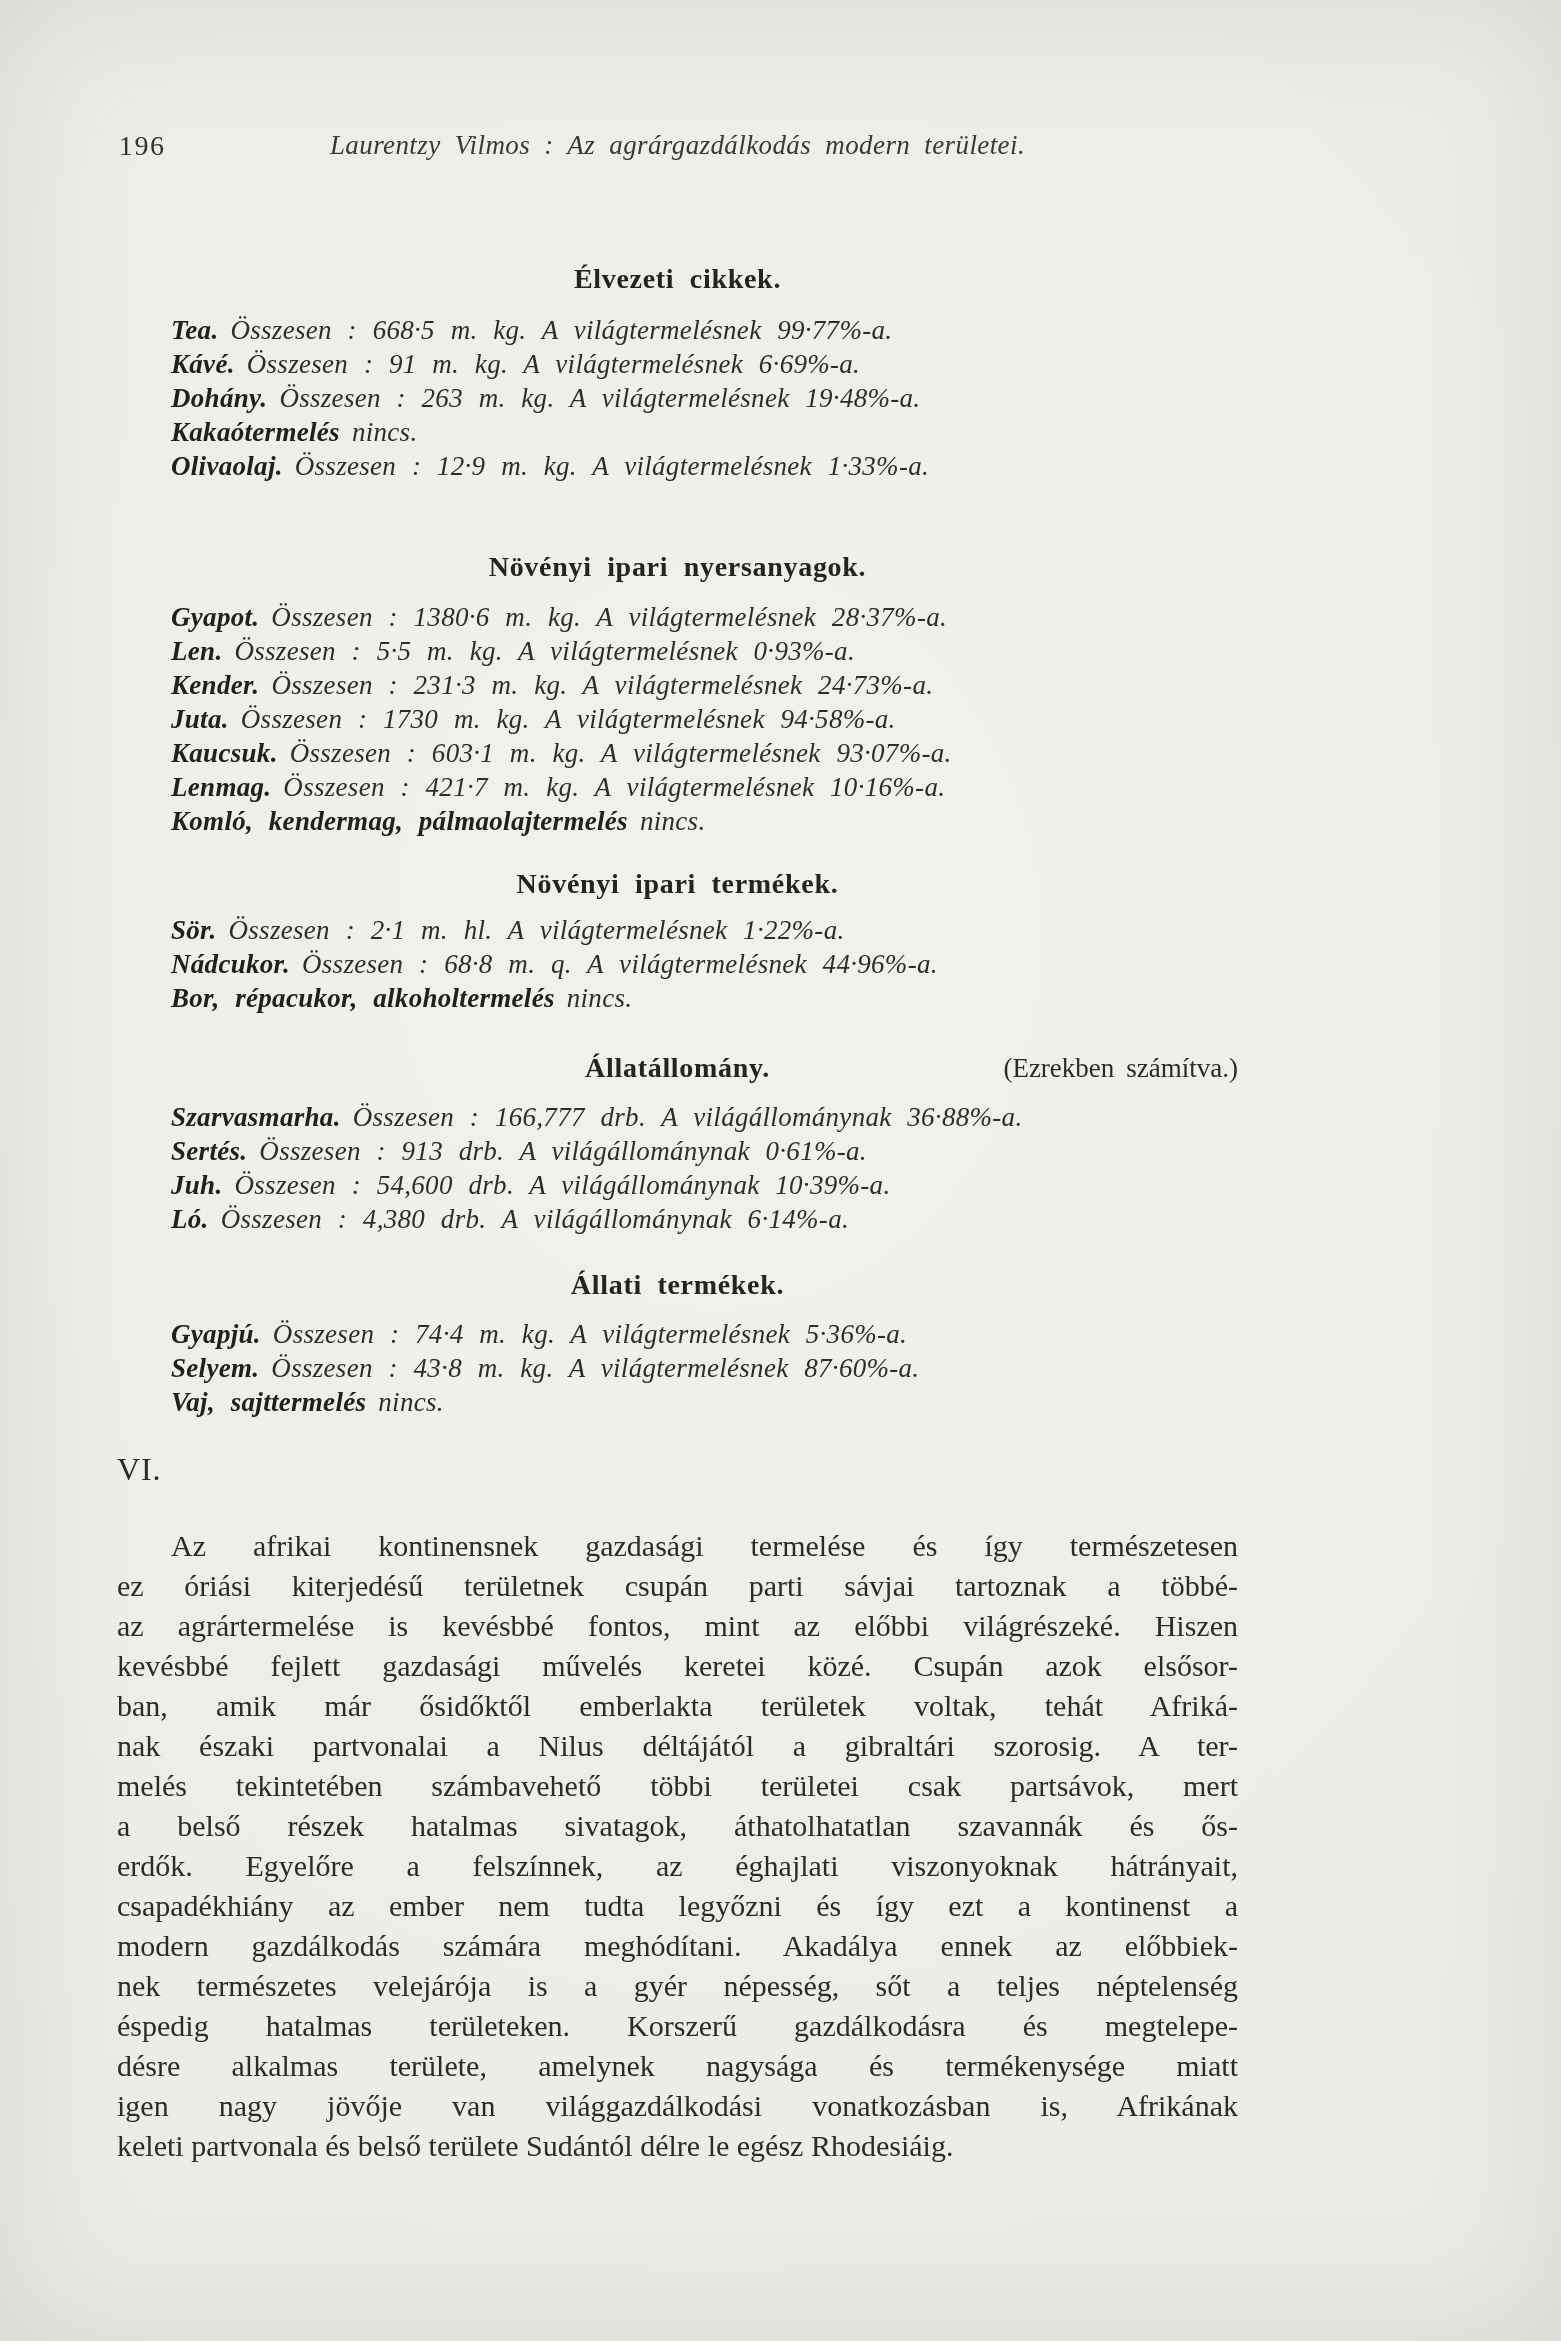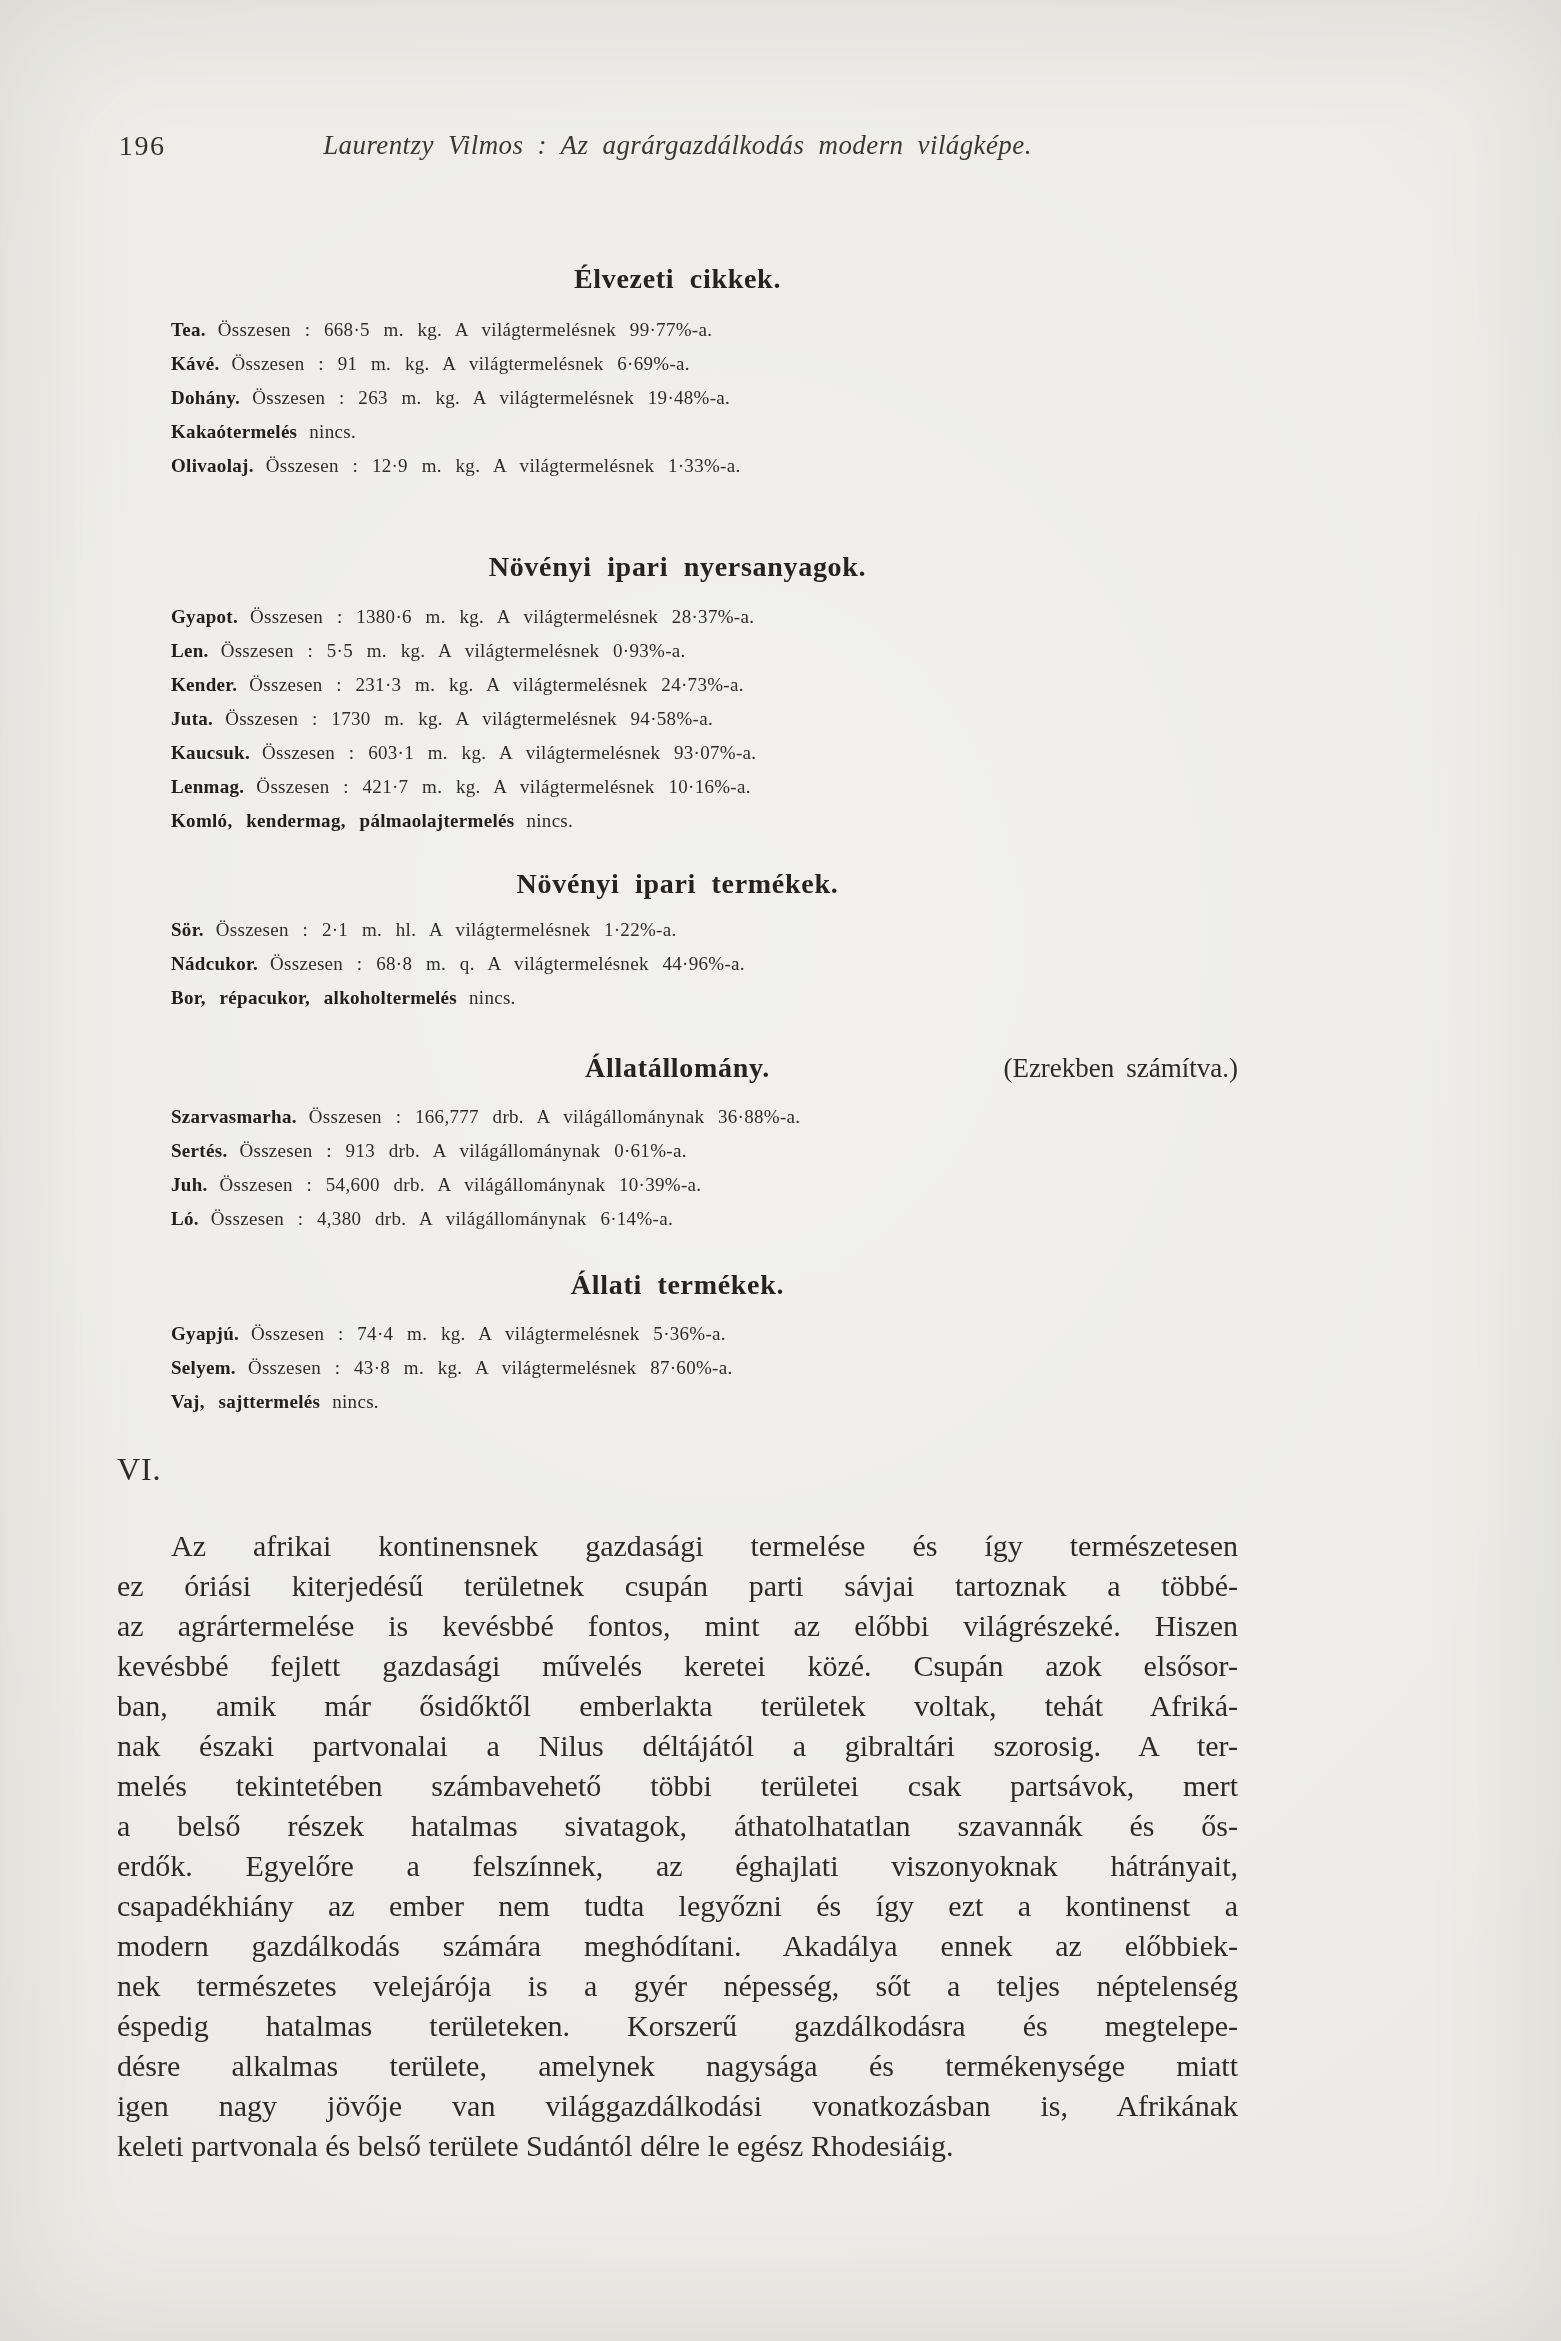--- a/index.html
+++ b/index.html
@@ -49,25 +49,26 @@
   .sec-note {
     position: absolute; right: 0; top: 0;
     font-size: 27px;
     font-weight: normal;
     word-spacing: 5.2px;
     color: #2d2b27;
   }
   
   .items { padding-left: 54px; }
   .item {
-    font-size: 19px;
+    font-size: 27px;
     line-height: 34px;
     word-spacing: 8.7px;
     letter-spacing: 0.3px;
     white-space: nowrap;
+    font-style: italic;
   }
   .item .lbl { font-weight: bold; color: #22201c; margin-right: 12px; }
   .item .txt { color: #2f2d29; }
   
   .mt-sec1 { margin-top: 95px; }
   .mt-items1 { margin-top: 15.6px; }
   .mt-sec2 { margin-top: 66px; }
   .mt-items2 { margin-top: 15.6px; }
   .mt-sec3 { margin-top: 28px; }
   .mt-items3 { margin-top: 10.4px; }
@@ -96,21 +97,21 @@
   .pline.last { text-align-last: left; }
 </style>
 </head>
 <body>
 
 <div class="page">
   <div class="content">
 
     <div class="runhead">
       <span class="pagenum">196</span>
-      <div class="runtitle">Laurentzy Vilmos : Az agrárgazdálkodás modern világképe.</div>
+      <div class="runtitle">Laurentzy Vilmos : Az agrárgazdálkodás modern területei.</div>
     </div>
 
     <div>
       <div class="sec-head-row mt-sec1">
         <div class="sec-heading">Élvezeti cikkek.</div>
       </div>
       <div class="items mt-items1">
         <div class="item"><span class="lbl">Tea.</span><span class="txt">Összesen : 668·5 m. kg. A világtermelésnek 99·77%-a.</span></div>
         <div class="item"><span class="lbl">Kávé.</span><span class="txt">Összesen : 91 m. kg. A világtermelésnek 6·69%-a.</span></div>
         <div class="item"><span class="lbl">Dohány.</span><span class="txt">Összesen : 263 m. kg. A világtermelésnek 19·48%-a.</span></div>

